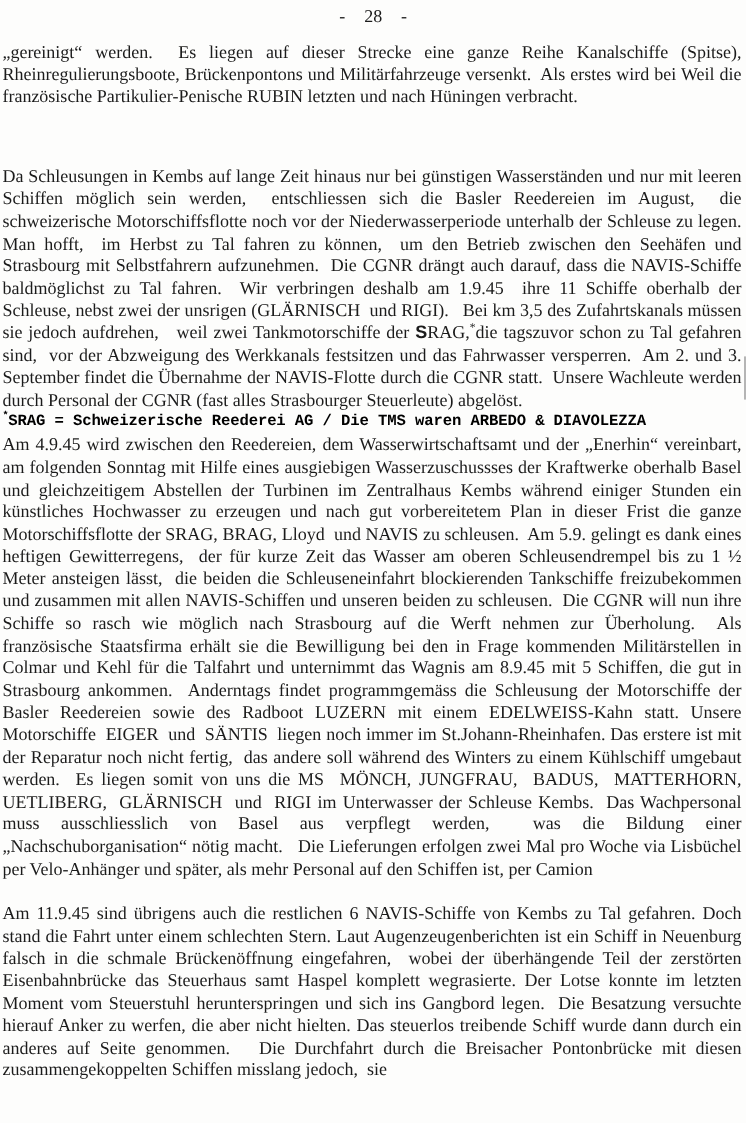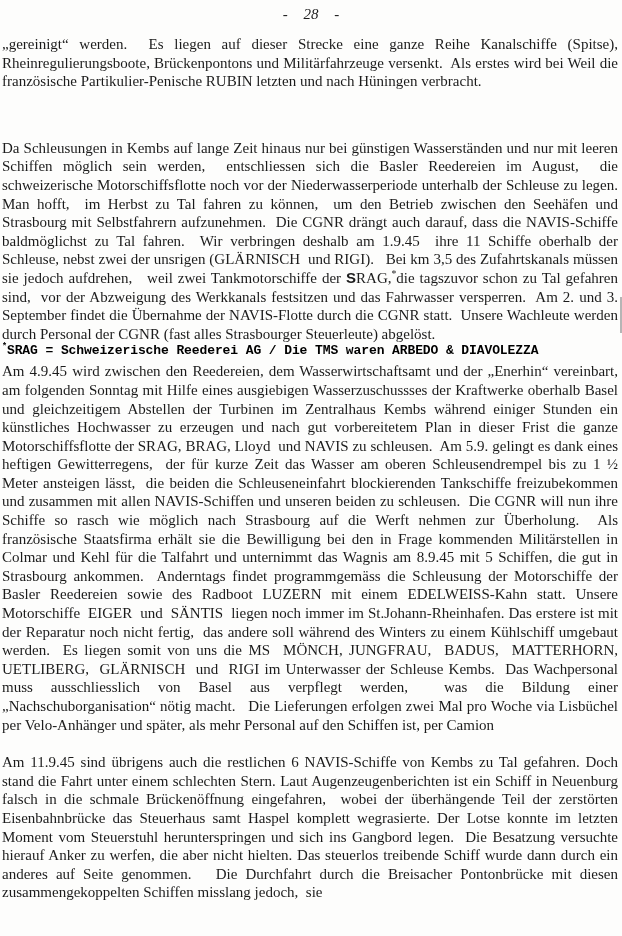--- a/index.html
+++ b/index.html
@@ -17,21 +17,20 @@
     font-family: "Liberation Serif", "DejaVu Serif", serif;
     color: #1b1b1b;
     box-sizing: border-box;
   }
   .page-header {
     text-align: center;
     font-size: 15px;
     padding-top: 6px;
     word-spacing: 12px;
     white-space: pre-wrap;
-    font-style: italic;
   }
   .doc-body {
     padding: 12px 4px 0 2px;
     font-size: 15px;
     line-height: 18.6px;
   }
   p.para {
     margin: 0 0 19px 0;
     text-align: justify;
     white-space: pre-wrap;

